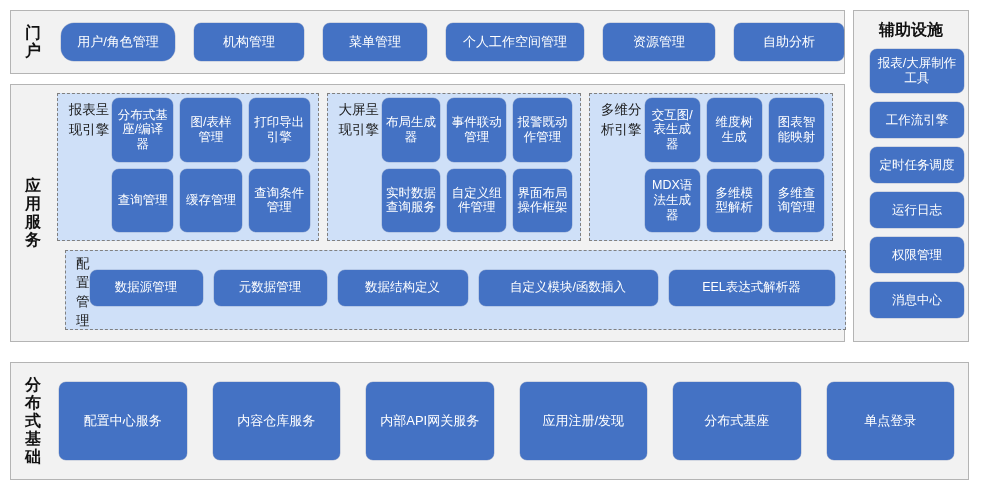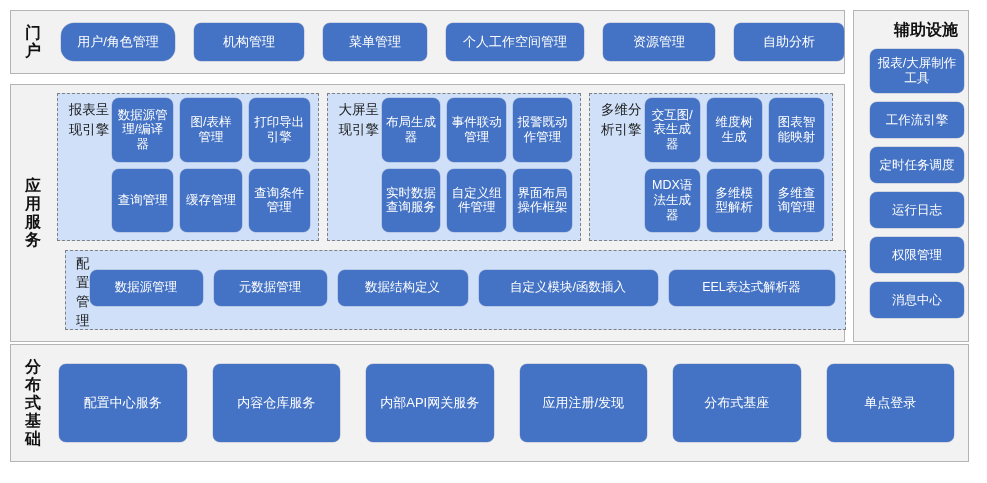--- a/index.html
+++ b/index.html
@@ -168,21 +168,21 @@
   #config-items .btn { height: 36px; }
   .c-w1 { width: 113px; }
   .c-w2 { width: 113px; }
   .c-w3 { width: 130px; }
   .c-w4 { width: 179px; }
   .c-w5 { width: 166px; }
 
   
   #dist-band {
     left: 10px;
-    top: 344px;
+    top: 362px;
     width: 959px;
     height: 118px;
   }
   #dist-items {
     flex: 1 1 auto;
     display: flex;
     align-items: center;
     justify-content: space-between;
     gap: 26px;
     padding: 0 14px 0 4px;
@@ -196,21 +196,21 @@
   
   #aux-band {
     left: 853px;
     top: 10px;
     width: 116px;
     height: 332px;
     display: block;
     padding: 7px 10px 8px 10px;
   }
   #aux-title {
-    text-align: right;
+    text-align: center;
     font-weight: bold;
     font-size: 16px;
     color: #111111;
     padding: 2px 0 8px 0;
   }
   #aux-items {
     display: flex;
     flex-direction: column;
     gap: 9px;
   }
@@ -245,21 +245,21 @@
     <div class="row-label">
       <span class="lbl-inner">应用服务</span>
     </div>
     <div id="app-body">
 
       <div id="engine-row">
 
         <div class="engine-panel" id="panel-report">
           <div class="engine-title">报表呈现引擎</div>
           <div class="engine-grid">
-            <div class="btn">数据源管理/编译器</div>
+            <div class="btn">分布式基座/编译器</div>
             <div class="btn">图/表样管理</div>
             <div class="btn">打印导出引擎</div>
             <div class="btn">查询管理</div>
             <div class="btn">缓存管理</div>
             <div class="btn">查询条件管理</div>
           </div>
         </div>
 
         <div class="engine-panel" id="panel-screen">
           <div class="engine-title">大屏呈现引擎</div>

